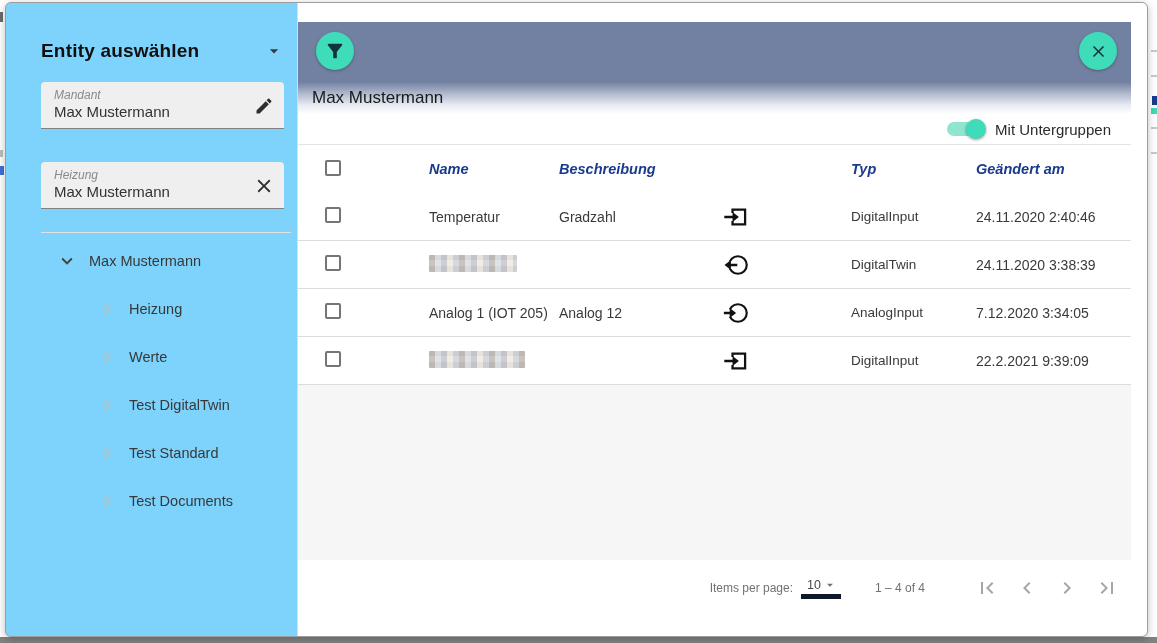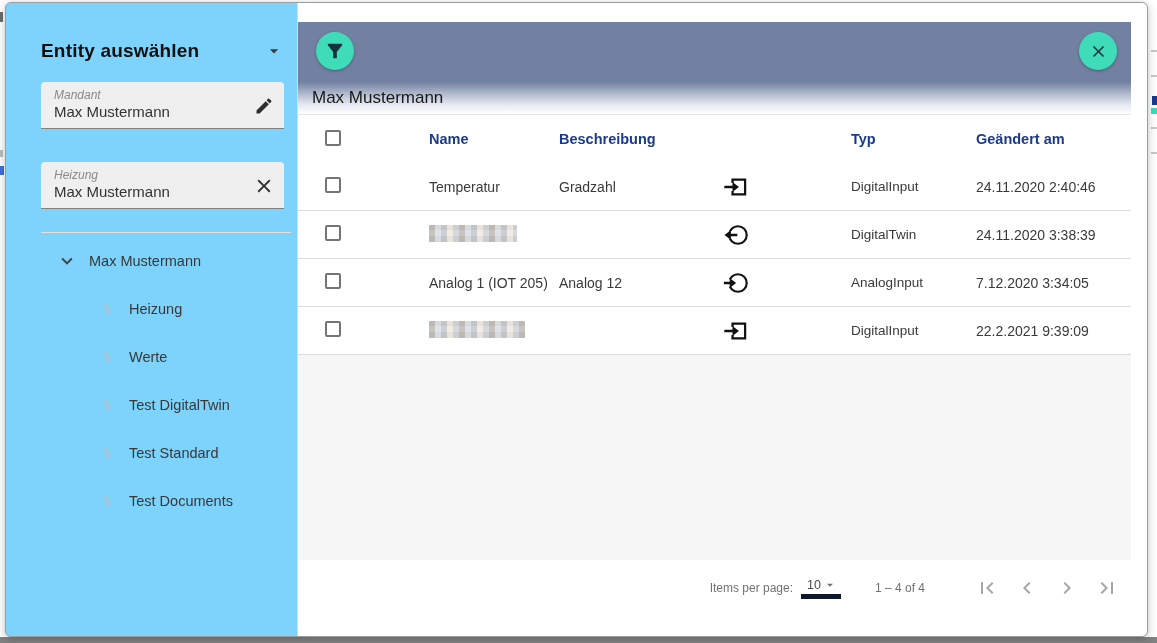--- a/index.html
+++ b/index.html
@@ -51,21 +51,21 @@
                 margin-right:36px; gap:12px; }
   .switch { position:relative; width:36px; height:14px; border-radius:7px; background:#8fe5d0; cursor:pointer; }
   .switch .thumb { position:absolute; right:-3px; top:-3px; width:20px; height:20px; border-radius:50%;
                    background:#3fdcba; box-shadow:0 1px 3px rgba(0,0,0,.4); }
   .toggle-label { font-size:15px; color:#2b2b2b; }
 
   
   .table { margin-right:16px; }
   .trow { display:grid; grid-template-columns:131px 130px 160px 132px 125px 1fr;
           align-items:center; height:48px; border-bottom:1px solid #dcdcdc; background:#fff; }
-  .trow.head { height:49px; border-bottom:none; border-top:1px solid #e4e4e4; }
+  .trow.head { height:49px; border-bottom:none; border-top:1px solid #e4e4e4;font-style:italic; }
   .trow.r1 { border-top:none; }
   .cell { font-size:14px; color:#3a3a3a; }
   .cell.hd { font-size:14.5px; font-weight:700; color:#1a3a8e; }
   .c-check { padding-left:27px; }
   .checkbox { display:inline-block; width:16px; height:16px; border:2px solid #757575;
               border-radius:2px; background:#fff; cursor:pointer; }
   .c-type { font-size:13.5px; }
   .c-icon { display:flex; justify-content:flex-start; padding-left:4px; }
   .pixelate { display:inline-block; width:88px; height:17px; border-radius:1px; opacity:.8;
       background:
@@ -205,20 +205,26 @@
               <path d="M19 6.41 17.59 5 12 10.59 6.41 5 5 6.41 10.59 12 5 17.59 6.41 19 12 13.41 17.59 19 19 17.59 13.41 12z" fill="#14333c"></path>
             </svg>
         </span>
       </button>
     </div>
 
     <div class="band">
       <span class="panel-title">Max Mustermann</span>
     </div>
 
+    <div class="toggle-row">
+      <span class="switch">
+          <span class="thumb"></span>
+        </span>
+      <span class="toggle-label">Mit Untergruppen</span>
+    </div>
 
     <div class="table">
       <div class="trow head">
         <div class="cell c-check"><span class="checkbox"></span></div>
         <div class="cell hd">Name</div>
         <div class="cell hd">Beschreibung</div>
         <div class="cell"></div>
         <div class="cell hd">Typ</div>
         <div class="cell hd">Geändert am</div>
       </div>

